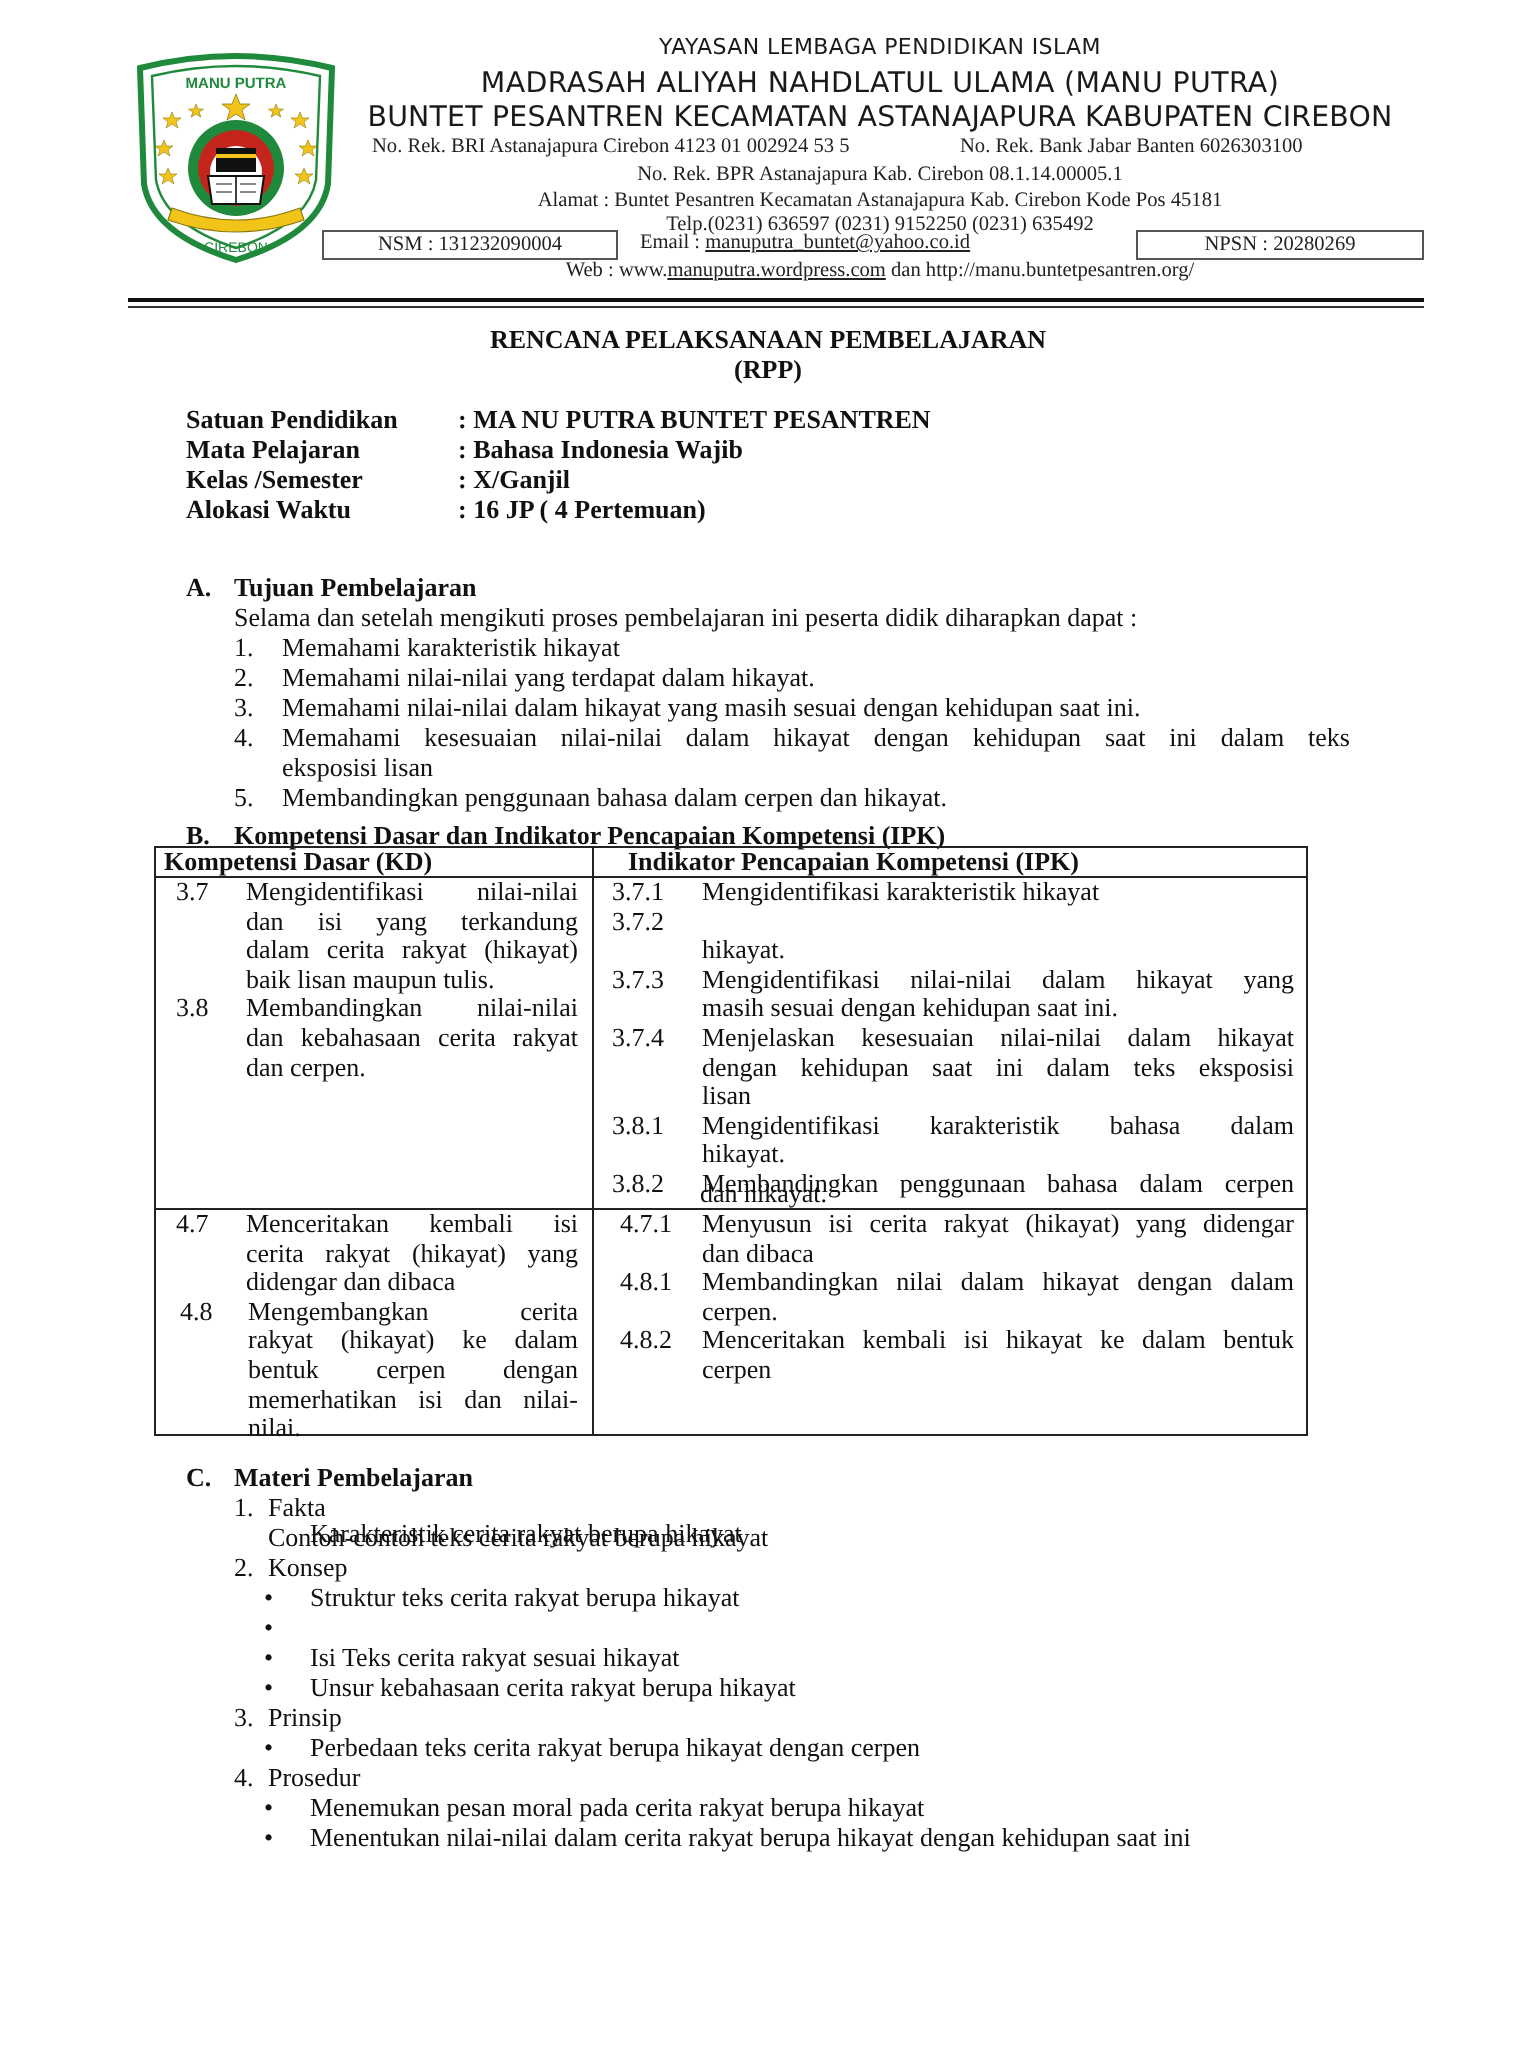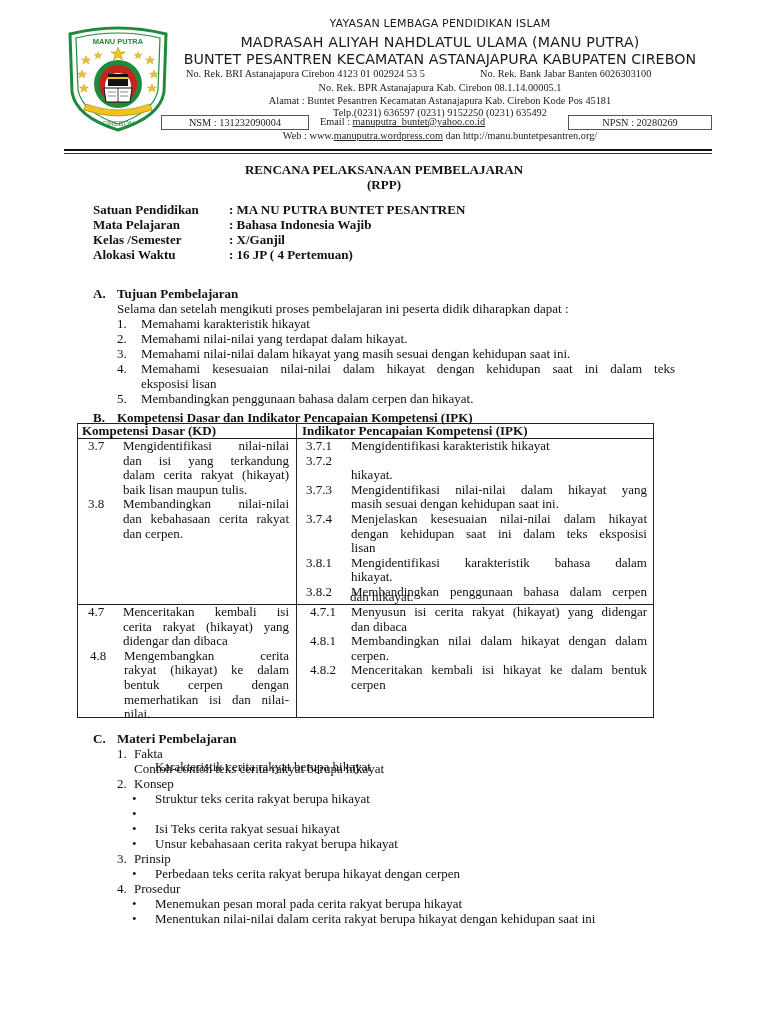--- a/index.html
+++ b/index.html
@@ -142,21 +142,21 @@
 
 <div class="abs t b" style="left:93px; top:410px;">B.</div>
 <div class="abs t b" style="left:117px; top:410px;">Kompetensi Dasar dan Indikator Pencapaian Kompetensi (IPK)</div>
 
 <div class="abs tbl" style="height:295px;">
   <div class="vline"></div>
   <div class="hline" style="top:14px;"></div>
   <div class="hline" style="top:180px;"></div>
 
   <div class="cell-txt b" style="left:4px; top:0px;">Kompetensi Dasar (KD)</div>
-  <div class="cell-txt b" style="left:224px; top:0px;">Indikator Pencapaian Kompetensi (IPK)</div>
+  <div class="cell-txt b" style="left:236px; top:0px;">Indikator Pencapaian Kompetensi (IPK)</div>
 
   <div class="cell-txt" style="left:10px; top:15px;">3.7</div>
   <div class="cell-txt justify" style="left:45px; top:15px; width:166px;">Mengidentifikasi   nilai-nilai</div>
   <div class="cell-txt justify" style="left:45px; top:29.6px; width:166px;">dan   isi   yang   terkandung</div>
   <div class="cell-txt justify" style="left:45px; top:44.2px; width:166px;">dalam cerita rakyat (hikayat)</div>
   <div class="cell-txt" style="left:45px; top:58.8px;">baik lisan maupun tulis.</div>
   <div class="cell-txt" style="left:10px; top:73.4px;">3.8</div>
   <div class="cell-txt justify" style="left:45px; top:73.4px; width:166px;">Membandingkan   nilai-nilai</div>
   <div class="cell-txt justify" style="left:45px; top:88px; width:166px;">dan kebahasaan cerita rakyat</div>
   <div class="cell-txt" style="left:45px; top:102.6px;">dan cerpen.</div>

